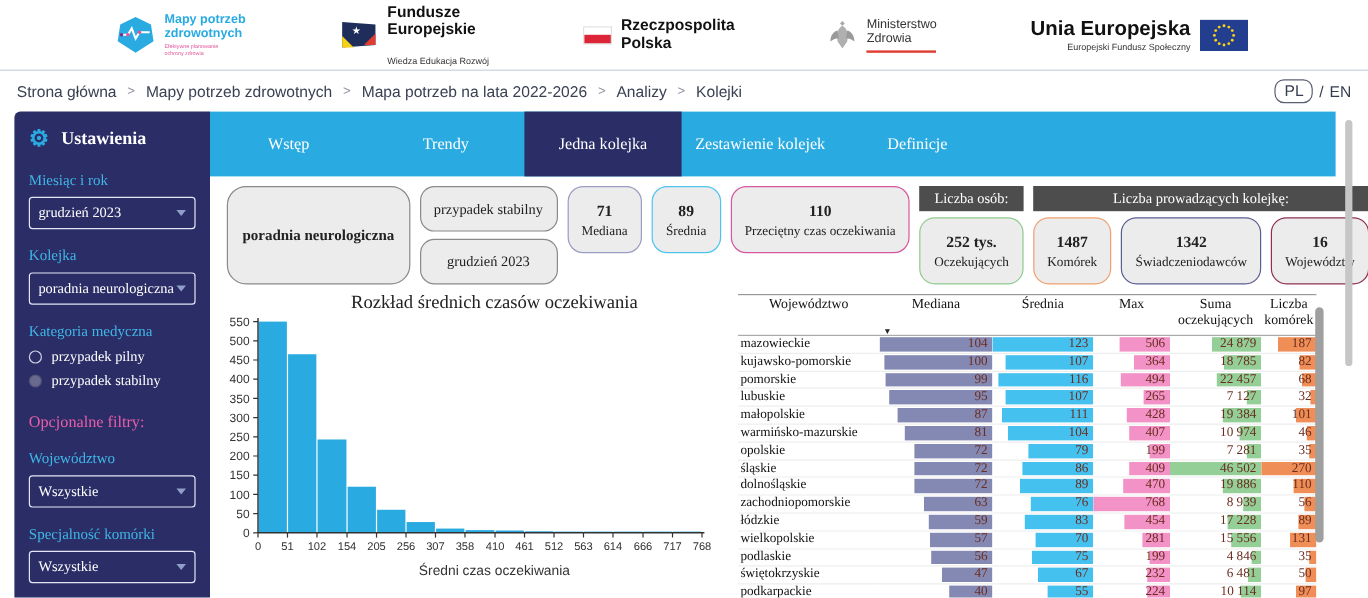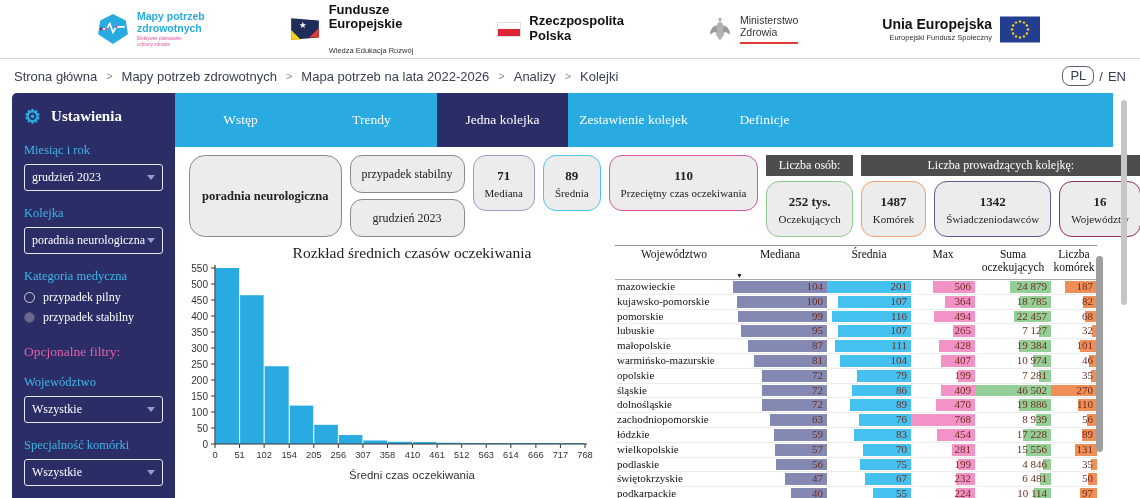--- a/index.html
+++ b/index.html
@@ -12,21 +12,21 @@
   .logo{display:flex;align-items:center;gap:8px;}
   .ls{font-family:"Liberation Sans",sans-serif;}
   .mpz-title{color:#29abe2;font-weight:bold;font-size:10.5px;line-height:1.1;}
   .mpz-sub{color:#e0559b;font-size:4.5px;line-height:1.2;margin-top:2px;}
   .fe-title{font-weight:bold;font-size:13px;line-height:1.05;color:#111;}
   .fe-sub{font-size:7.5px;color:#333;margin-top:15px;}
   .rp-title{font-weight:bold;font-size:13px;line-height:1.15;color:#111;}
   .mz-title{font-size:10.5px;line-height:1.2;color:#333;}
   .mz-underline{width:58px;height:2.5px;background:#e03c31;margin-top:3px;}
   .ue-txt{text-align:right;}
-  .ue-title{font-weight:bold;font-size:14px;color:#111;}
+  .ue-title{font-weight:bold;font-size:17px;color:#111;}
   .ue-sub{font-size:7.5px;color:#333;margin-top:1px;}
   .pl-flag{width:24px;height:15px;border:1px solid #ddd;box-sizing:border-box;}
   .pl-flag .w{height:50%;background:#fff;}
   .pl-flag .r{height:50%;background:#dc2638;}
 
   
   .breadcrumb-row{height:34px;display:flex;align-items:center;justify-content:space-between;
                   padding:0 14px;font-family:"Liberation Sans",sans-serif;font-size:13px;color:#3a4152;}
   .breadcrumb{display:flex;gap:9px;align-items:center;}
   .bc-item{cursor:pointer;}
@@ -394,21 +394,21 @@
               <div class="th"><span>Województwo</span></div>
               <div class="th"><span>Mediana</span><span class="sort-arrow">▼</span></div>
               <div class="th"><span>Średnia</span></div>
               <div class="th"><span>Max</span></div>
               <div class="th"><span>Suma oczekujących</span></div>
               <div class="th"><span>Liczba komórek</span></div>
             </div>
             <div class="trow">
               <div class="tcell tname">mazowieckie</div>
               <div class="tcell tnum"><span class="bar" style="background: rgb(132, 137, 180); width: 100%;"></span><span class="num">104</span></div>
-              <div class="tcell tnum"><span class="bar" style="background: rgb(69, 193, 239); width: 100%;"></span><span class="num">201</span></div>
+              <div class="tcell tnum"><span class="bar" style="background: rgb(69, 193, 239); width: 100%;"></span><span class="num">123</span></div>
               <div class="tcell tnum"><span class="bar" style="background: rgb(243, 146, 198); width: 65.8854%;"></span><span class="num">506</span></div>
               <div class="tcell tnum"><span class="bar" style="background: rgb(147, 207, 150); width: 53.5009%;"></span><span class="num">24 879</span></div>
               <div class="tcell tnum"><span class="bar" style="background: rgb(239, 142, 87); width: 69.2593%;"></span><span class="num">187</span></div>
             </div>
             <div class="trow">
               <div class="tcell tname">kujawsko-pomorskie</div>
               <div class="tcell tnum"><span class="bar" style="background: rgb(132, 137, 180); width: 96.1538%;"></span><span class="num">100</span></div>
               <div class="tcell tnum"><span class="bar" style="background: rgb(69, 193, 239); width: 86.9919%;"></span><span class="num">107</span></div>
               <div class="tcell tnum"><span class="bar" style="background: rgb(243, 146, 198); width: 47.3958%;"></span><span class="num">364</span></div>
               <div class="tcell tnum"><span class="bar" style="background: rgb(147, 207, 150); width: 40.3961%;"></span><span class="num">18 785</span></div>

